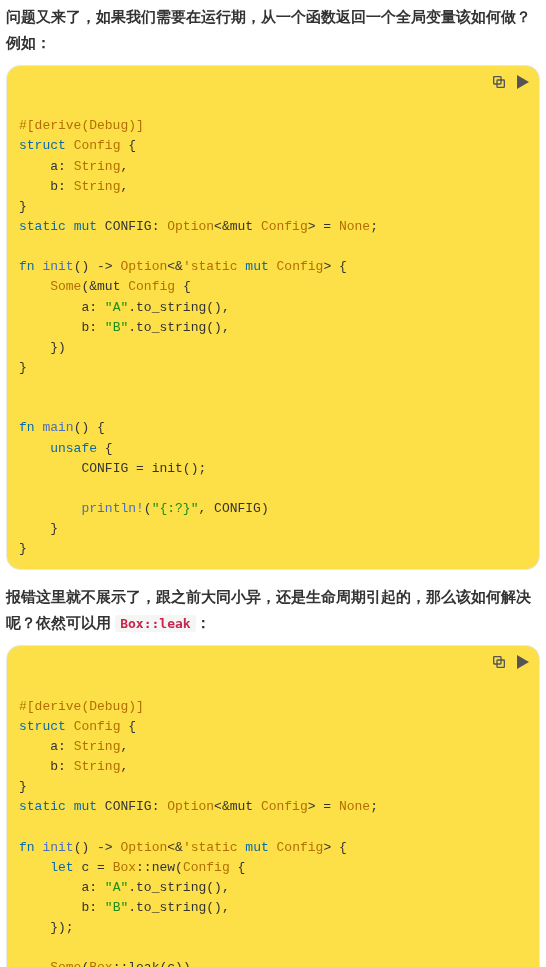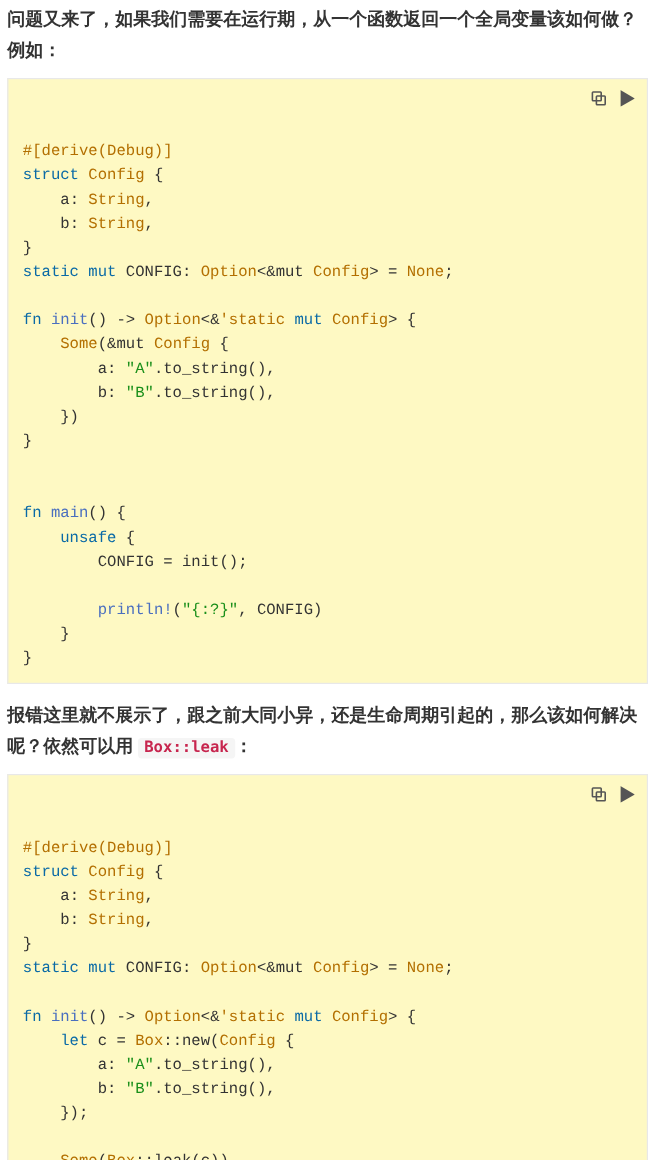--- a/index.html
+++ b/index.html
@@ -16,23 +16,23 @@
       width: 546px;
       padding: 4px 0 14px 0;
     }
     .para {
       padding: 0 12px 0 6px;
       margin-bottom: 10px;
       color: #333;
       font-weight: bold;
     }
     .code-block {
-      background: #fef9c3;
+      background: #fde047;
       border: 1px solid #e8e8e8;
-      border-radius: 0;
+      border-radius: 14px;
       margin: 8px 6px 14px 6px;
       padding: 10px 12px 10px 12px;
       font-family: "SFMono-Regular", Consolas, "Liberation Mono", Menlo, monospace;
       font-size: 13px;
       line-height: 1.55;
       white-space: pre;
       position: relative;
       color: #333;
       overflow-x: auto;
     }

